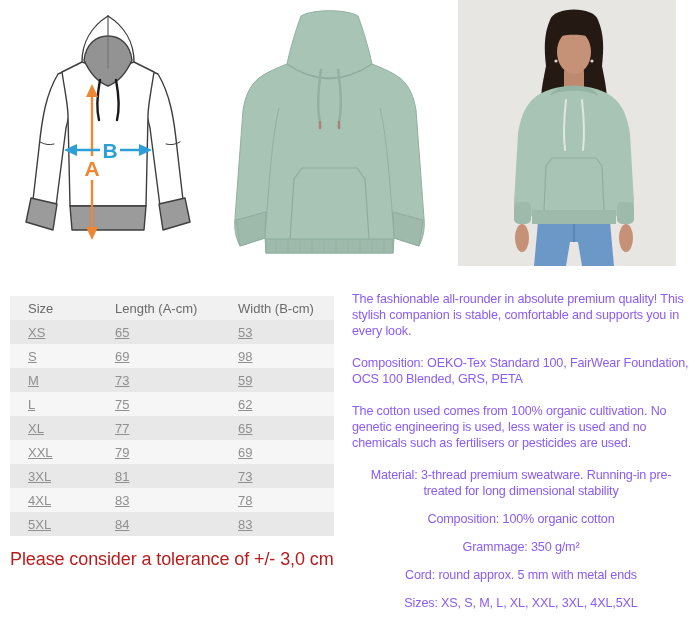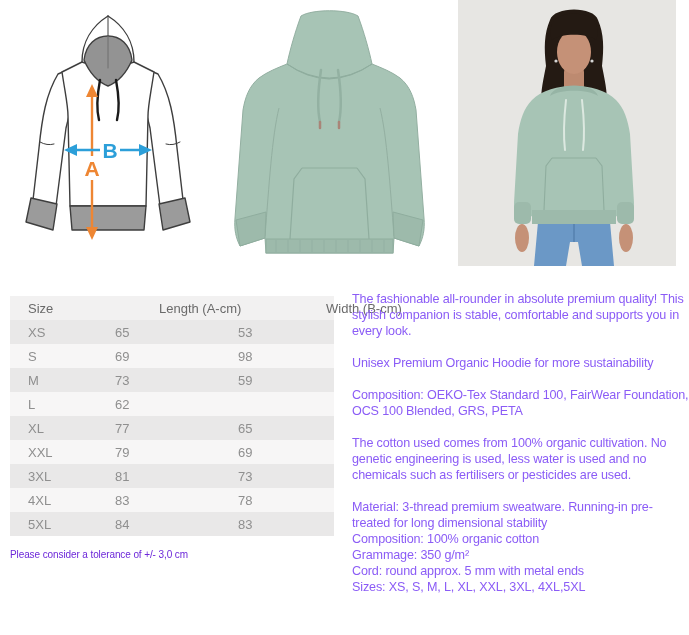--- a/index.html
+++ b/index.html
@@ -15,37 +15,37 @@
   .diagram{position:absolute;left:20px;top:10px;width:180px;height:245px;}
   .flat-photo{position:absolute;left:222px;top:6px;width:215px;height:254px;}
   .model-photo{position:absolute;left:458px;top:0;width:218px;height:266px;}
 
   
   .size-table{position:absolute;left:10px;top:296px;width:324px;font-size:13px;}
   .size-table .tr{
     display:grid;grid-template-columns:87px 123px 96px;
     height:24px;align-items:center;padding-left:18px;
   }
-  .size-table .tr.head{background:#f2f1f1;color:#6a6a6a;gap:44px;}
-  .size-table .tr.body{color:#8f8f8f;}
+  .size-table .tr.head{background:#f2f1f1;color:#6a6a6a;}
+  .size-table .tr.body{color:#8f8f8f;text-decoration:underline;}
   .size-table .tr.body:nth-child(even){background:#e9e8e8;}
   .size-table .tr.body:nth-child(odd){background:#f7f6f6;}
 
   .tolerance{
     position:absolute;left:10px;top:549px;
-    font-size:10px;color:#6d28d9;letter-spacing:-0.1px;
+    font-size:18px;color:#b91c1c;letter-spacing:-0.1px;
   }
 
   
   .description{
     position:absolute;left:352px;top:291px;width:338px;
     font-size:12.6px;line-height:16px;color:#8b5cf6;letter-spacing:-0.15px;
   }
   .description p{margin:0 0 16px 0;}
-  .description .spec div{margin:0;}
+  .description .spec div{margin:12px;text-align:center;}
 </style>
 </head>
 <body>
 
 <div>
 
   <figure class="diagram">
     <svg width="180" height="245" viewBox="0 0 180 245">
       <g fill="#ffffff" stroke="#3e3e3e" stroke-width="1.4" stroke-linejoin="round" stroke-linecap="round">
 
@@ -198,20 +198,21 @@
       <div>69</div>
       <div>98</div>
     </div>
     <div class="tr body">
       <div>M</div>
       <div>73</div>
       <div>59</div>
     </div>
     <div class="tr body">
       <div>L</div>
+      <div>75</div>
       <div>62</div>
     </div>
     <div class="tr body">
       <div>XL</div>
       <div>77</div>
       <div>65</div>
     </div>
     <div class="tr body">
       <div>XXL</div>
       <div>79</div>
@@ -231,21 +232,20 @@
       <div>5XL</div>
       <div>84</div>
       <div>83</div>
     </div>
   </div>
 
   <div class="tolerance">Please consider a tolerance of +/- 3,0 cm</div>
 
   <div class="description">
     <p>The fashionable all-rounder in absolute premium quality! This stylish companion is stable, comfortable and supports you in every look.</p>
-    <p>Unisex Premium Organic Hoodie for more sustainability</p>
     <p>Composition: OEKO-Tex Standard 100, FairWear Foundation, OCS 100 Blended, GRS, PETA</p>
     <p>The cotton used comes from 100% organic cultivation. No genetic engineering is used, less water is used and no chemicals such as fertilisers or pesticides are used.</p>
     <div class="spec">
       <div>Material: 3-thread premium sweatware. Running-in pre-treated for long dimensional stability</div>
       <div>Composition: 100% organic cotton</div>
       <div>Grammage: 350 g/m²</div>
       <div>Cord: round approx. 5 mm with metal ends</div>
       <div>Sizes: XS, S, M, L, XL, XXL, 3XL, 4XL,5XL</div>
     </div>
   </div>

